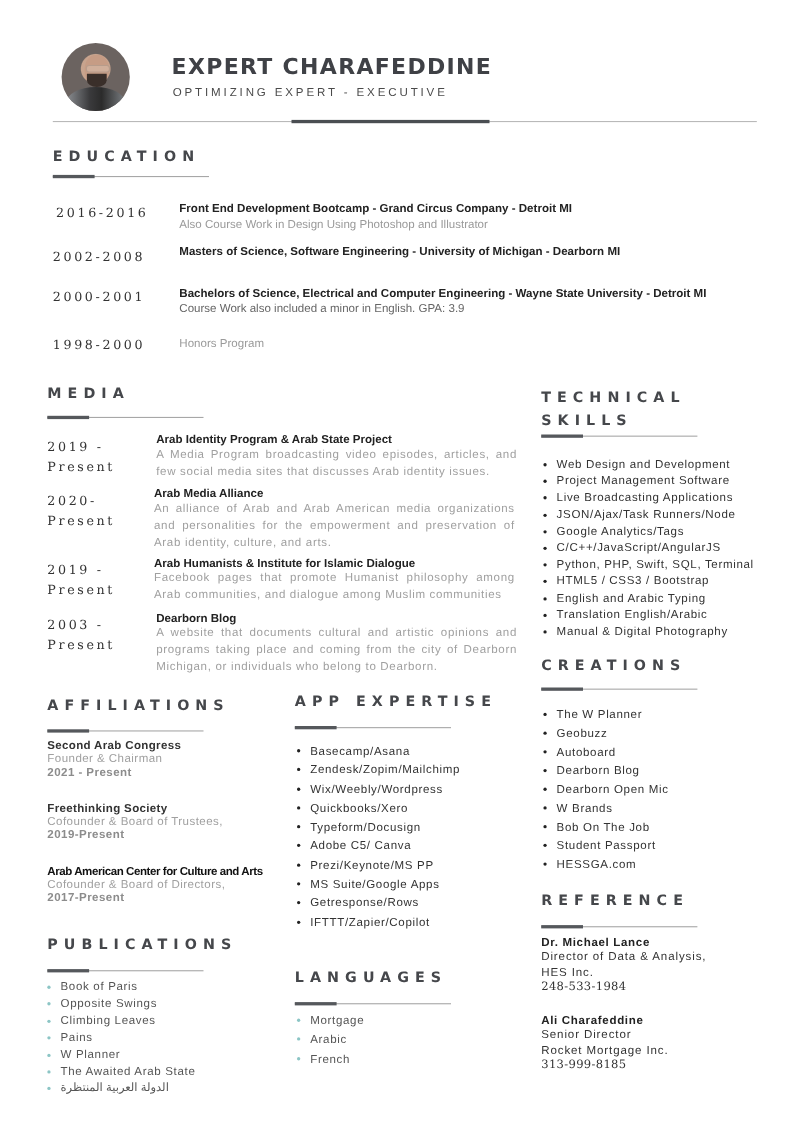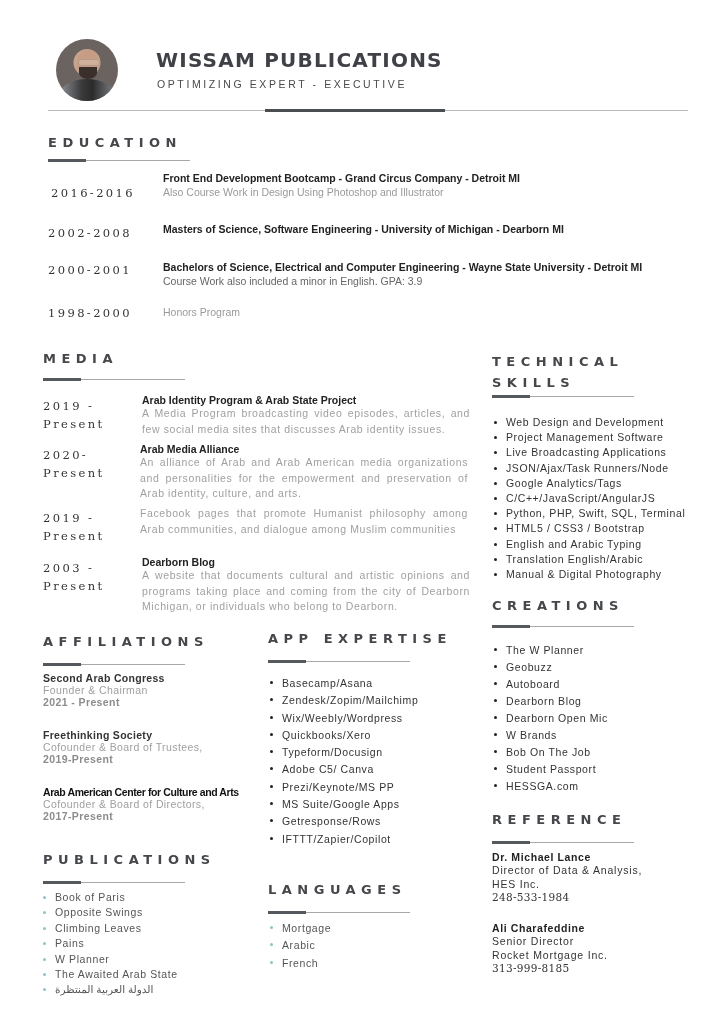--- a/index.html
+++ b/index.html
@@ -59,30 +59,30 @@
 </style>
 </head>
 <body>
 
 <div class="abs photo">
   <div class="shoulders"></div>
   <div class="head"></div>
   <div class="beard"></div>
   <div class="glasses"></div>
 </div>
-<div class="abs name">WISSAM PUBLICATIONS</div>
+<div class="abs name">EXPERT CHARAFEDDINE</div>
 <div class="abs role">OPTIMIZING EXPERT - EXECUTIVE</div>
 <div class="abs hdr-line"></div>
 <div class="abs hdr-line-dark"></div>
 
 <div class="abs sec-title" style="left:48px; top:135px;">EDUCATION</div>
 <div class="abs sec-rule" style="left:48px; top:160px;"></div>
 
 <div class="abs edu-year" style="left:51px; top:186px;">2016-2016</div>
-<div class="abs" style="left:163px; top:172px;">
+<div class="abs" style="left:163px; top:184px;">
   <div class="edu-title">Front End Development Bootcamp - Grand Circus Company - Detroit MI</div>
   <div class="edu-sub">Also Course Work in Design Using Photoshop and Illustrator</div>
 </div>
 
 <div class="abs edu-year" style="left:48px; top:226px;">2002-2008</div>
 <div class="abs" style="left:163px; top:223px;">
   <div class="edu-title">Masters of Science, Software Engineering - University of Michigan - Dearborn MI</div>
 </div>
 
 <div class="abs edu-year" style="left:48px; top:263px;">2000-2001</div>
@@ -115,20 +115,21 @@
 <div class="abs" style="left:140px; top:443px;">
   <div class="media-title">Arab Media Alliance</div>
   <div class="media-desc">An alliance of Arab and Arab American media organizations and personalities for the empowerment and preservation of Arab identity, culture, and arts.</div>
 </div>
 
 <div class="abs media-date" style="left:43px; top:509px;">
   <div>2019 -</div>
   <div>Present</div>
 </div>
 <div class="abs" style="left:140px; top:506px;">
+  <div class="media-title">Arab Humanists &amp; Institute for Islamic Dialogue</div>
   <div class="media-desc">Facebook pages that promote Humanist philosophy among Arab communities, and dialogue among Muslim communities</div>
 </div>
 
 <div class="abs media-date" style="left:43px; top:559px;">
   <div>2003 -</div>
   <div>Present</div>
 </div>
 <div class="abs" style="left:142px; top:556px;">
   <div class="media-title">Dearborn Blog</div>
   <div class="media-desc">A website that documents cultural and artistic opinions and programs taking place and coming from the city of Dearborn Michigan, or individuals who belong to Dearborn.</div>

